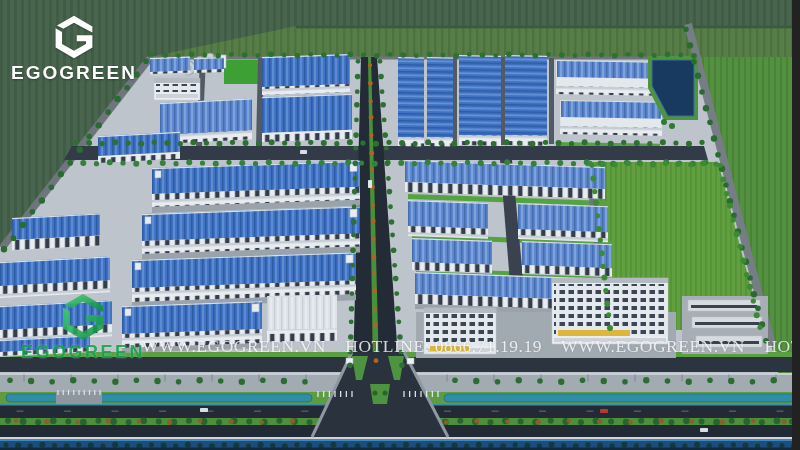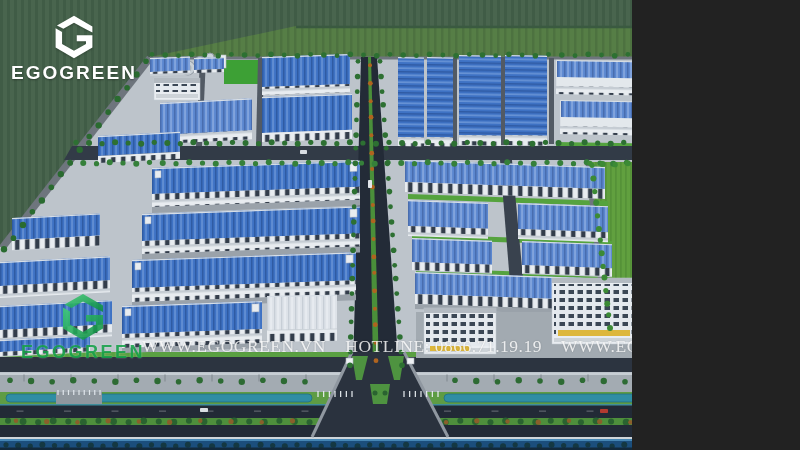--- a/index.html
+++ b/index.html
@@ -1,19 +1,20 @@
 <!DOCTYPE html>
 <html style="--logo-green: #16a24a; --wm-white: rgba(255,255,255,0.82);"><head>
 <meta charset="utf-8">
 <style>
   html,body{margin:0;padding:0;background:#222;}
   .stage{
-    position:relative;width:632px;height:450px;overflow:hidden;
+    position:relative;width:748px;height:450px;overflow:hidden;
     font-family:"Liberation Sans",sans-serif;
     background:#404040;
+    padding-left:44px;
   }
   .stage svg.scene{position:absolute;left:0;top:0;}
   .brand-badge{position:absolute;left:10px;top:8px;width:128px;text-align:center;}
   .brand-badge .glyph{width:46px;height:46px;display:block;margin:6px auto 2px auto;
     filter:drop-shadow(0 1px 1px rgba(0,0,0,.25));}
   .brand-text{
     color:#ffffff;font-weight:bold;font-size:19px;letter-spacing:2px;
     text-shadow:0 1px 2px rgba(0,0,0,.35);white-space:nowrap;
   }
   .wm-line{

